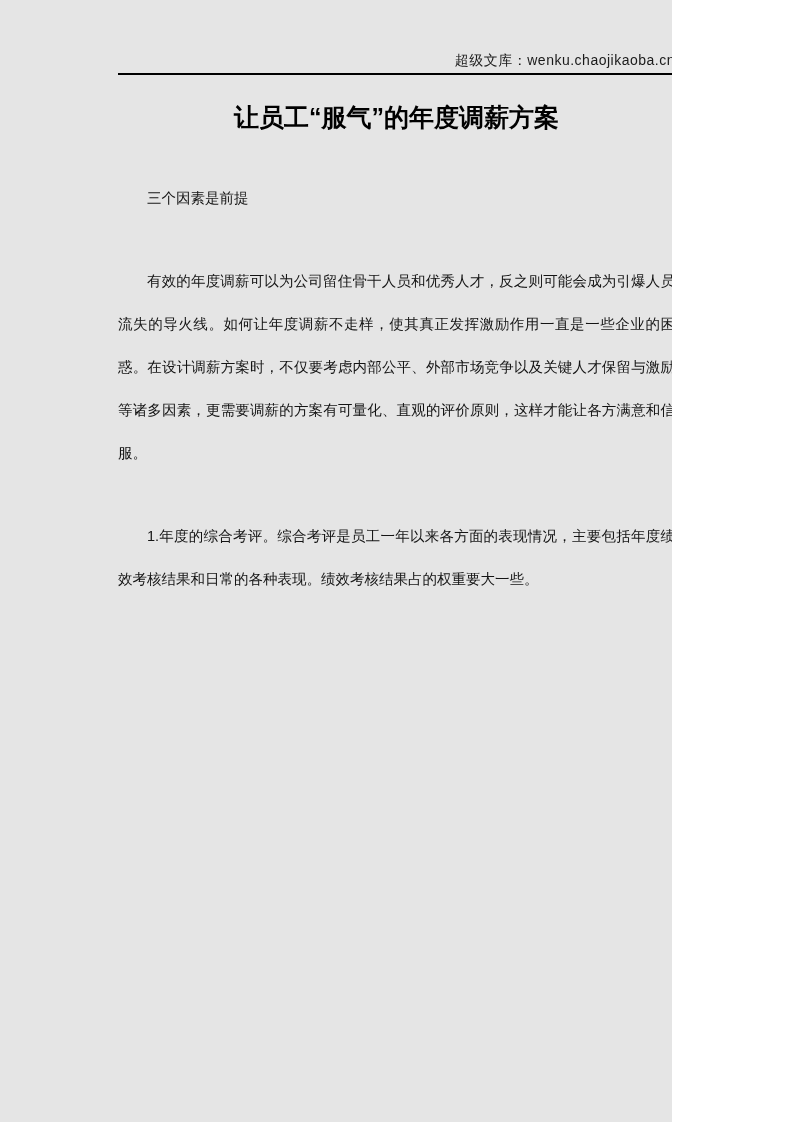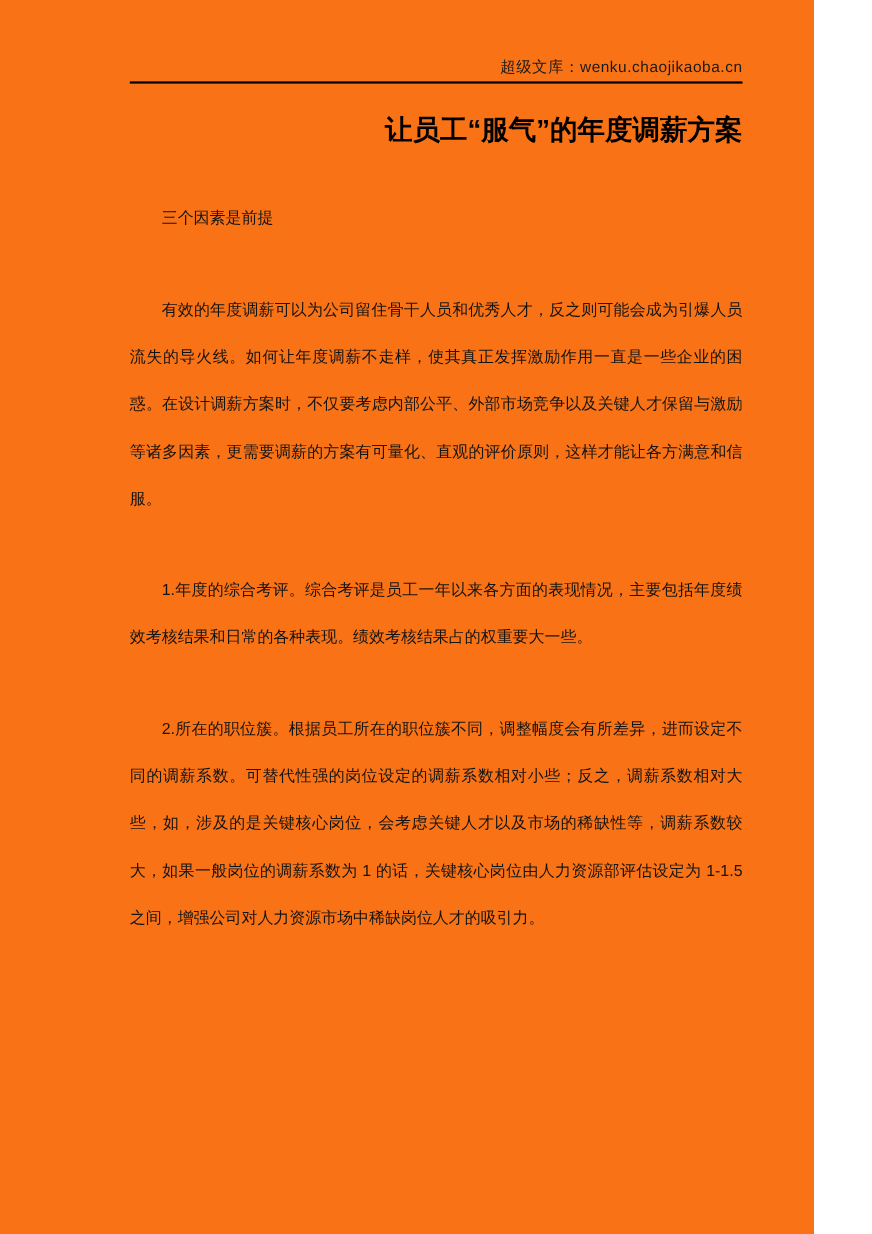--- a/index.html
+++ b/index.html
@@ -2,23 +2,23 @@
 <html><head>
 <meta charset="utf-8">
 <style>
   html, body {
     margin: 0;
     padding: 0;
     background: #ffffff;
   }
   .page {
     position: relative;
-    width: 740px;
+    width: 672px;
     height: 1122px;
-    background: #f97316;
+    background: #e5e5e5;
     overflow: hidden;
     font-family: "Liberation Sans", "DejaVu Sans", sans-serif;
     color: #111111;
   }
   .content {
     position: absolute;
     left: 118px;
     top: 0;
     width: 557px;
   }
@@ -34,21 +34,21 @@
     white-space: nowrap;
   }
   .doc-header .cn-label {
     font-family: "Liberation Serif", "DejaVu Serif", serif;
   }
   .doc-header .url {
     font-family: "Liberation Sans", "DejaVu Sans", sans-serif;
   }
   .doc-title {
     margin-top: 26px;
-    text-align: right;
+    text-align: center;
     font-size: 25px;
     line-height: 32px;
     font-weight: bold;
     color: #000000;
   }
   .body-text {
     margin-top: 44px;
   }
   .para {
     margin: 0 0 40px 0;
@@ -69,17 +69,16 @@
     <div class="doc-header">
       <span class="cn-label">超级文库：</span><span class="url">wenku.chaojikaoba.cn</span>
     </div>
 
     <h1 class="doc-title">让员工“服气”的年度调薪方案</h1>
 
     <div class="body-text">
       <p class="para">三个因素是前提</p>
       <p class="para">有效的年度调薪可以为公司留住骨干人员和优秀人才，反之则可能会成为引爆人员流失的导火线。如何让年度调薪不走样，使其真正发挥激励作用一直是一些企业的困惑。在设计调薪方案时，不仅要考虑内部公平、外部市场竞争以及关键人才保留与激励等诸多因素，更需要调薪的方案有可量化、直观的评价原则，这样才能让各方满意和信服。</p>
       <p class="para">1.年度的综合考评。综合考评是员工一年以来各方面的表现情况，主要包括年度绩效考核结果和日常的各种表现。绩效考核结果占的权重要大一些。</p>
-      <p class="para">2.所在的职位簇。根据员工所在的职位簇不同，调整幅度会有所差异，进而设定不同的调薪系数。可替代性强的岗位设定的调薪系数相对小些；反之，调薪系数相对大些，如，涉及的是关键核心岗位，会考虑关键人才以及市场的稀缺性等，调薪系数较大，如果一般岗位的调薪系数为 1 的话，关键核心岗位由人力资源部评估设定为 1-1.5 之间，增强公司对人力资源市场中稀缺岗位人才的吸引力。</p>
     </div>
 
   </div>
 </div>
 
 </body></html>

